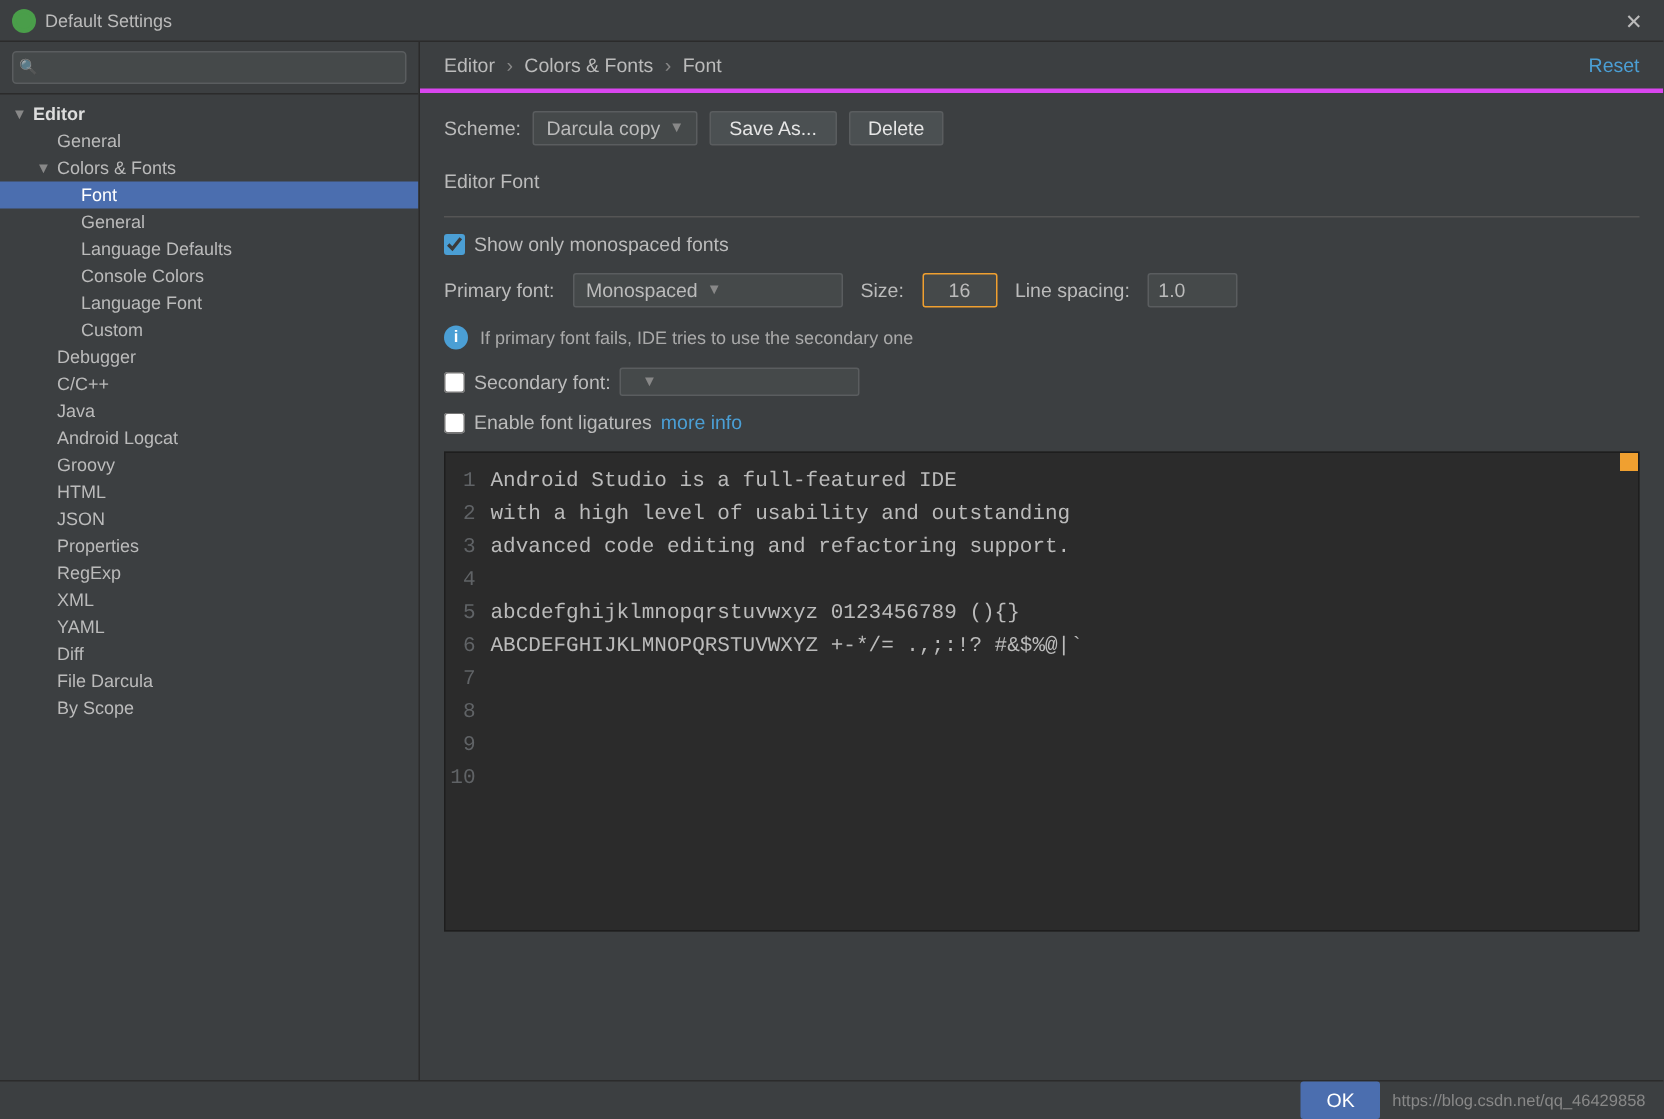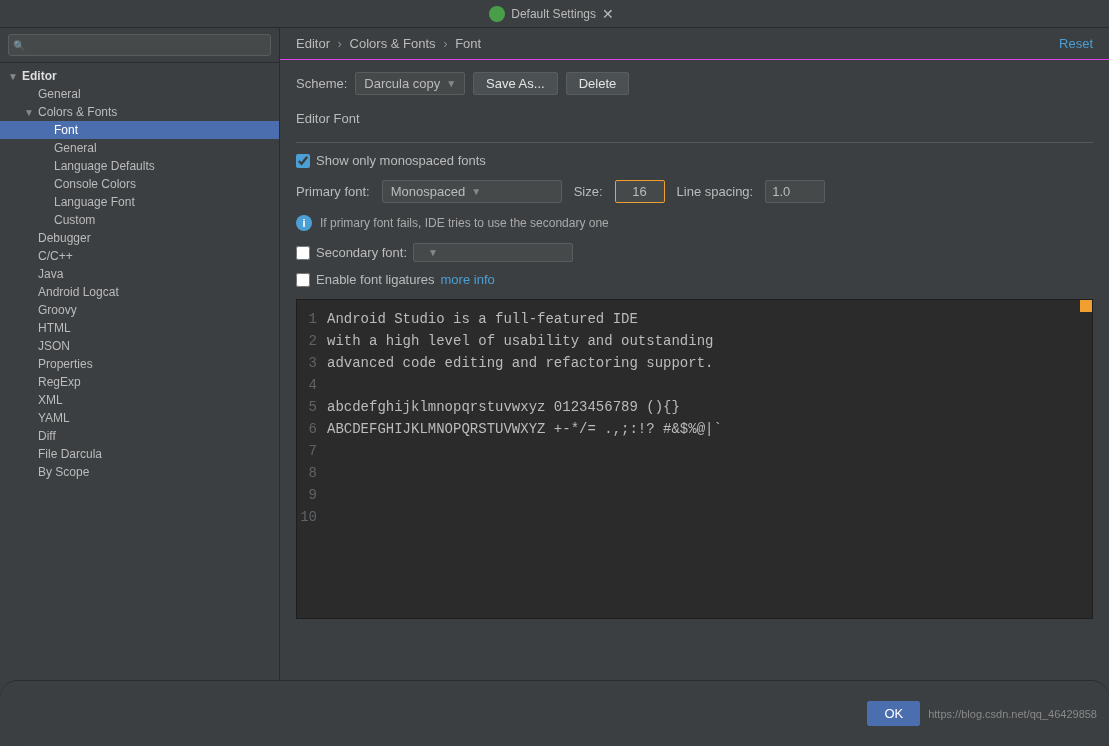--- a/index.html
+++ b/index.html
@@ -12,21 +12,21 @@
       height: 746px;
       overflow: hidden;
       display: flex;
       flex-direction: column;
     }
     .title-bar {
       background: #3c3f41;
       border-bottom: 1px solid #2b2b2b;
       display: flex;
       align-items: center;
-      justify-content: center;
+      justify-content: space-between;
       padding: 4px 8px;
       height: 28px;
     }
     .title-bar-left {
       display: flex;
       align-items: center;
       gap: 6px;
     }
     .title-icon {
       width: 16px;
@@ -130,21 +130,21 @@
       display: flex;
       flex-direction: column;
       background: #3c3f41;
       overflow: hidden;
     }
     .content-header {
       display: flex;
       align-items: center;
       justify-content: space-between;
       padding: 8px 16px;
-      border-bottom: 1px solid #d946ef;
+      border-bottom: 3px solid #d946ef;
     }
     .breadcrumb {
       color: #bbbbbb;
       font-size: 13px;
     }
     .breadcrumb .sep {
       color: #888;
       margin: 0 4px;
     }
     .reset-btn {
@@ -328,25 +328,24 @@
       right: 0;
       width: 12px;
       height: 12px;
       background: #f0a030;
     }
     
     .bottom-bar {
       display: flex;
       align-items: center;
       justify-content: flex-end;
-      padding: 20px 12px;
+      padding: 0 12px;
       border-top: 1px solid #2b2b2b;
       background: #3c3f41;
       gap: 8px;
-      border-radius: 18px;
     }
     .ok-btn {
       background: #4b6eaf;
       border: 1px solid #4b6eaf;
       color: #ffffff;
       padding: 4px 16px;
       font-size: 13px;
       border-radius: 2px;
       cursor: pointer;
     }

